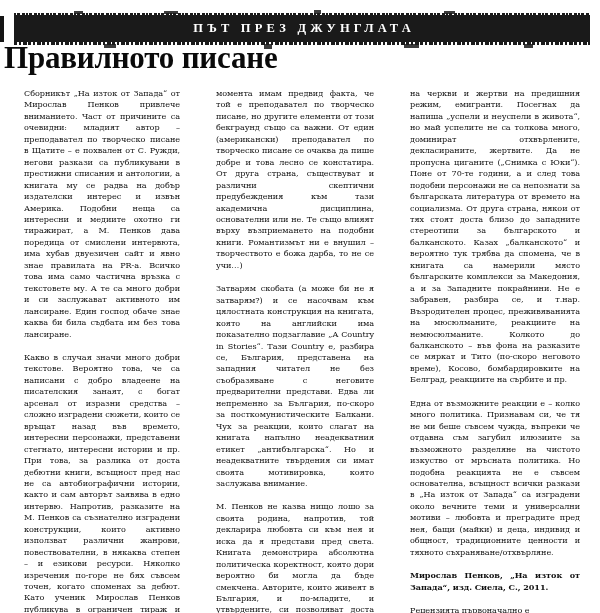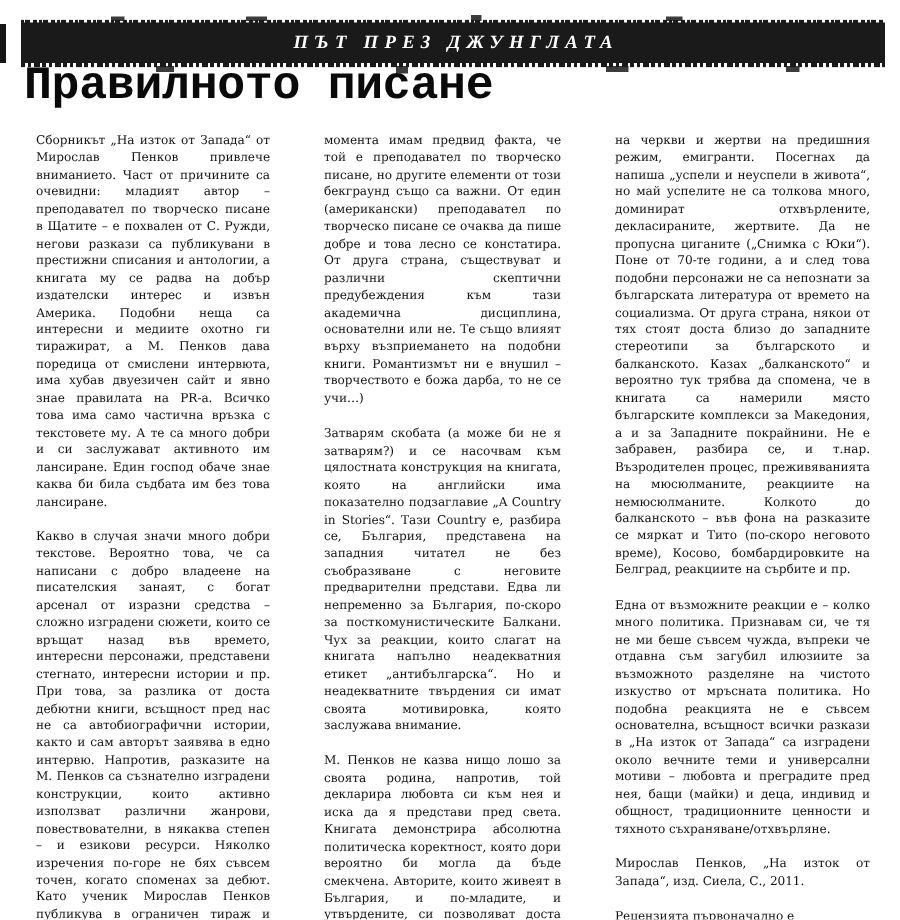--- a/index.html
+++ b/index.html
@@ -45,27 +45,26 @@
     position:absolute;inset:0;
     display:flex;align-items:center;justify-content:center;
     color:#ffffff;
     font-family:"Liberation Serif","DejaVu Serif",serif;
     font-weight:700;
     font-size:12.5px;
     letter-spacing:4.2px;
     text-indent:4.2px;
     z-index:3;
     line-height:1;
-    font-style:italic;
   }
 
   
   .headline{
-    position:absolute;left:16px;top:42px;
-    font-family:Liberation Mono, monospace;
+    position:absolute;left:4px;top:42px;
+    font-family:Liberation Serif, serif;
     font-weight:700;
     font-size:31px;
     line-height:32px;
     letter-spacing:-0.2px;
     white-space:nowrap;
     color:#0a0a0a;
   }
 
   
   .cols{
@@ -95,21 +94,21 @@
   .byline{
     margin-top:13px;
     text-align:right !important;
     font-weight:700;
     font-size:9.3px;
     letter-spacing:.35px;
     font-family:"Liberation Serif","DejaVu Serif",serif;
   }
   .bookref{
     margin-top:12px;
-    font-weight:400;
+    font-weight:700;
     font-size:9.1px;
     line-height:12px;
     text-align:left;
     font-family:"Liberation Serif","DejaVu Serif",serif;
   }
   .note{
     margin-top:11px;
     font-size:8.1px;
     line-height:11.3px;
     text-align:left !important;

